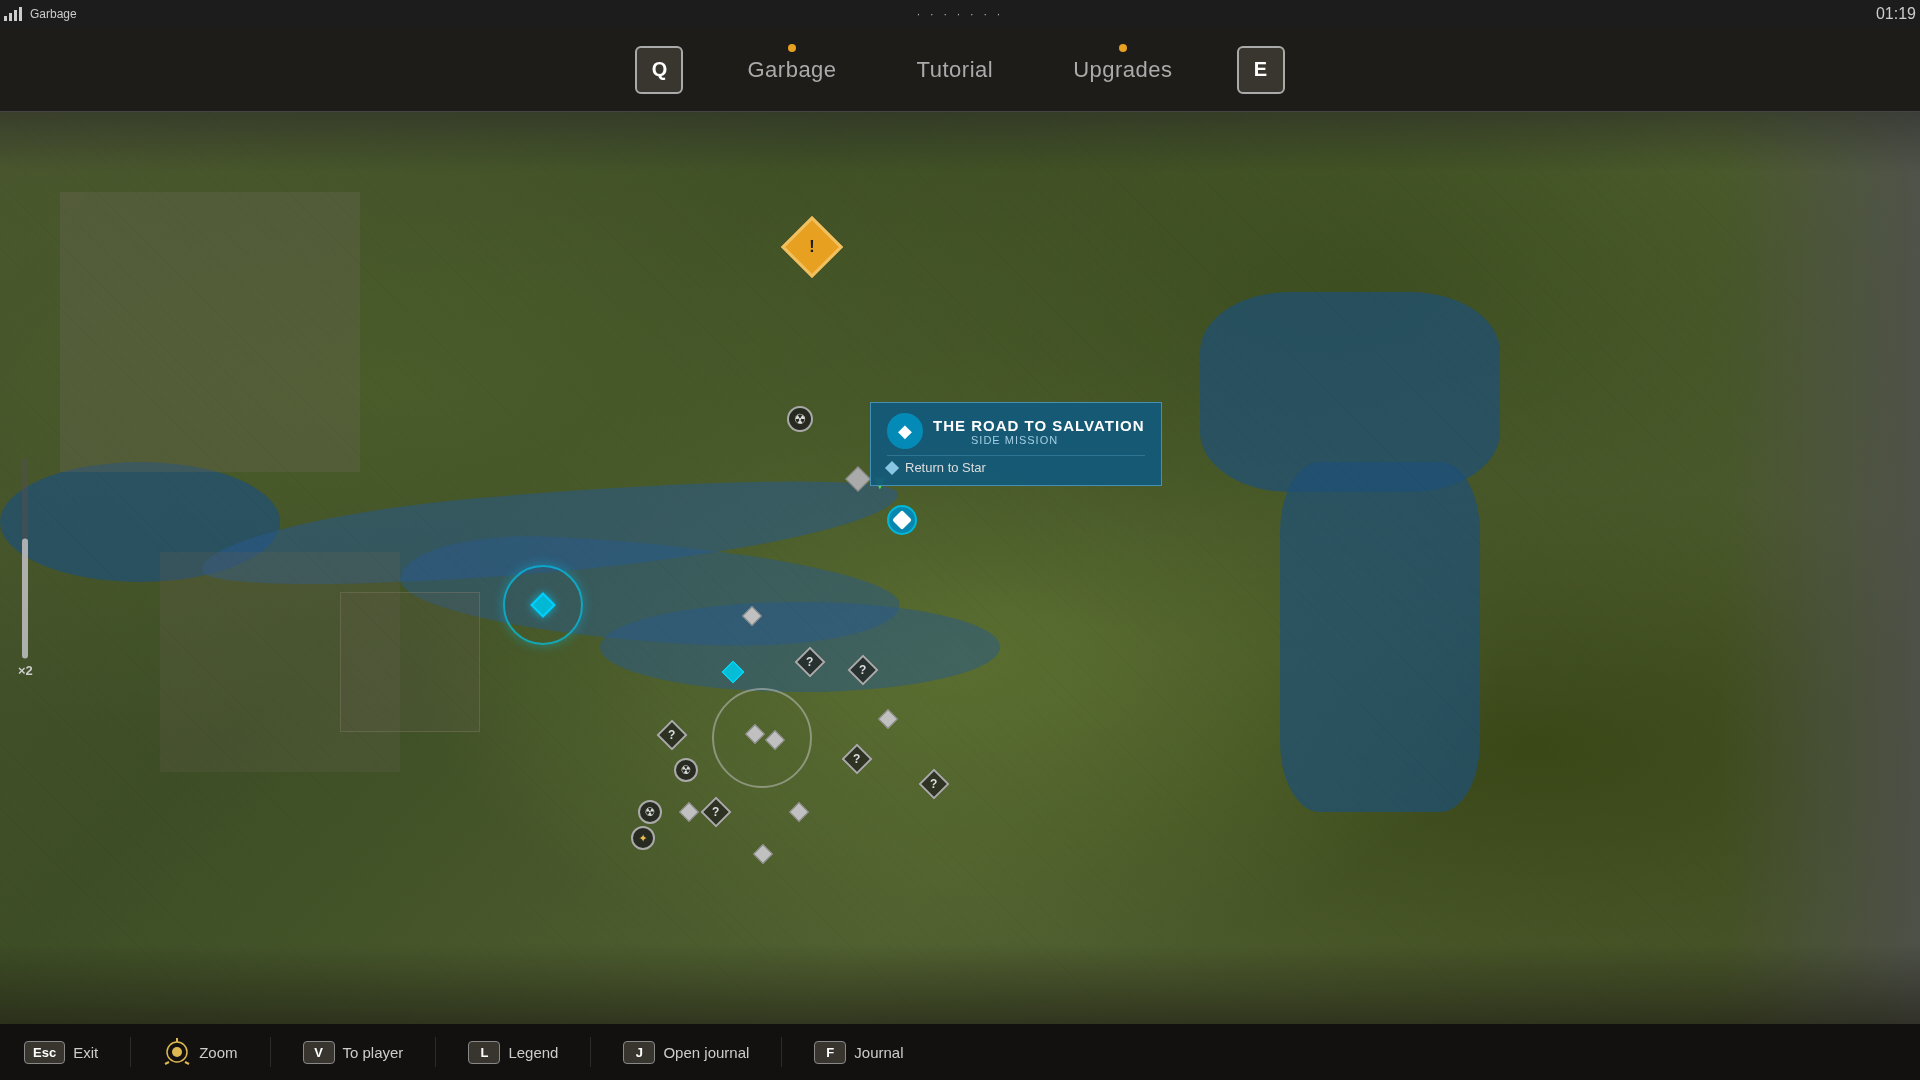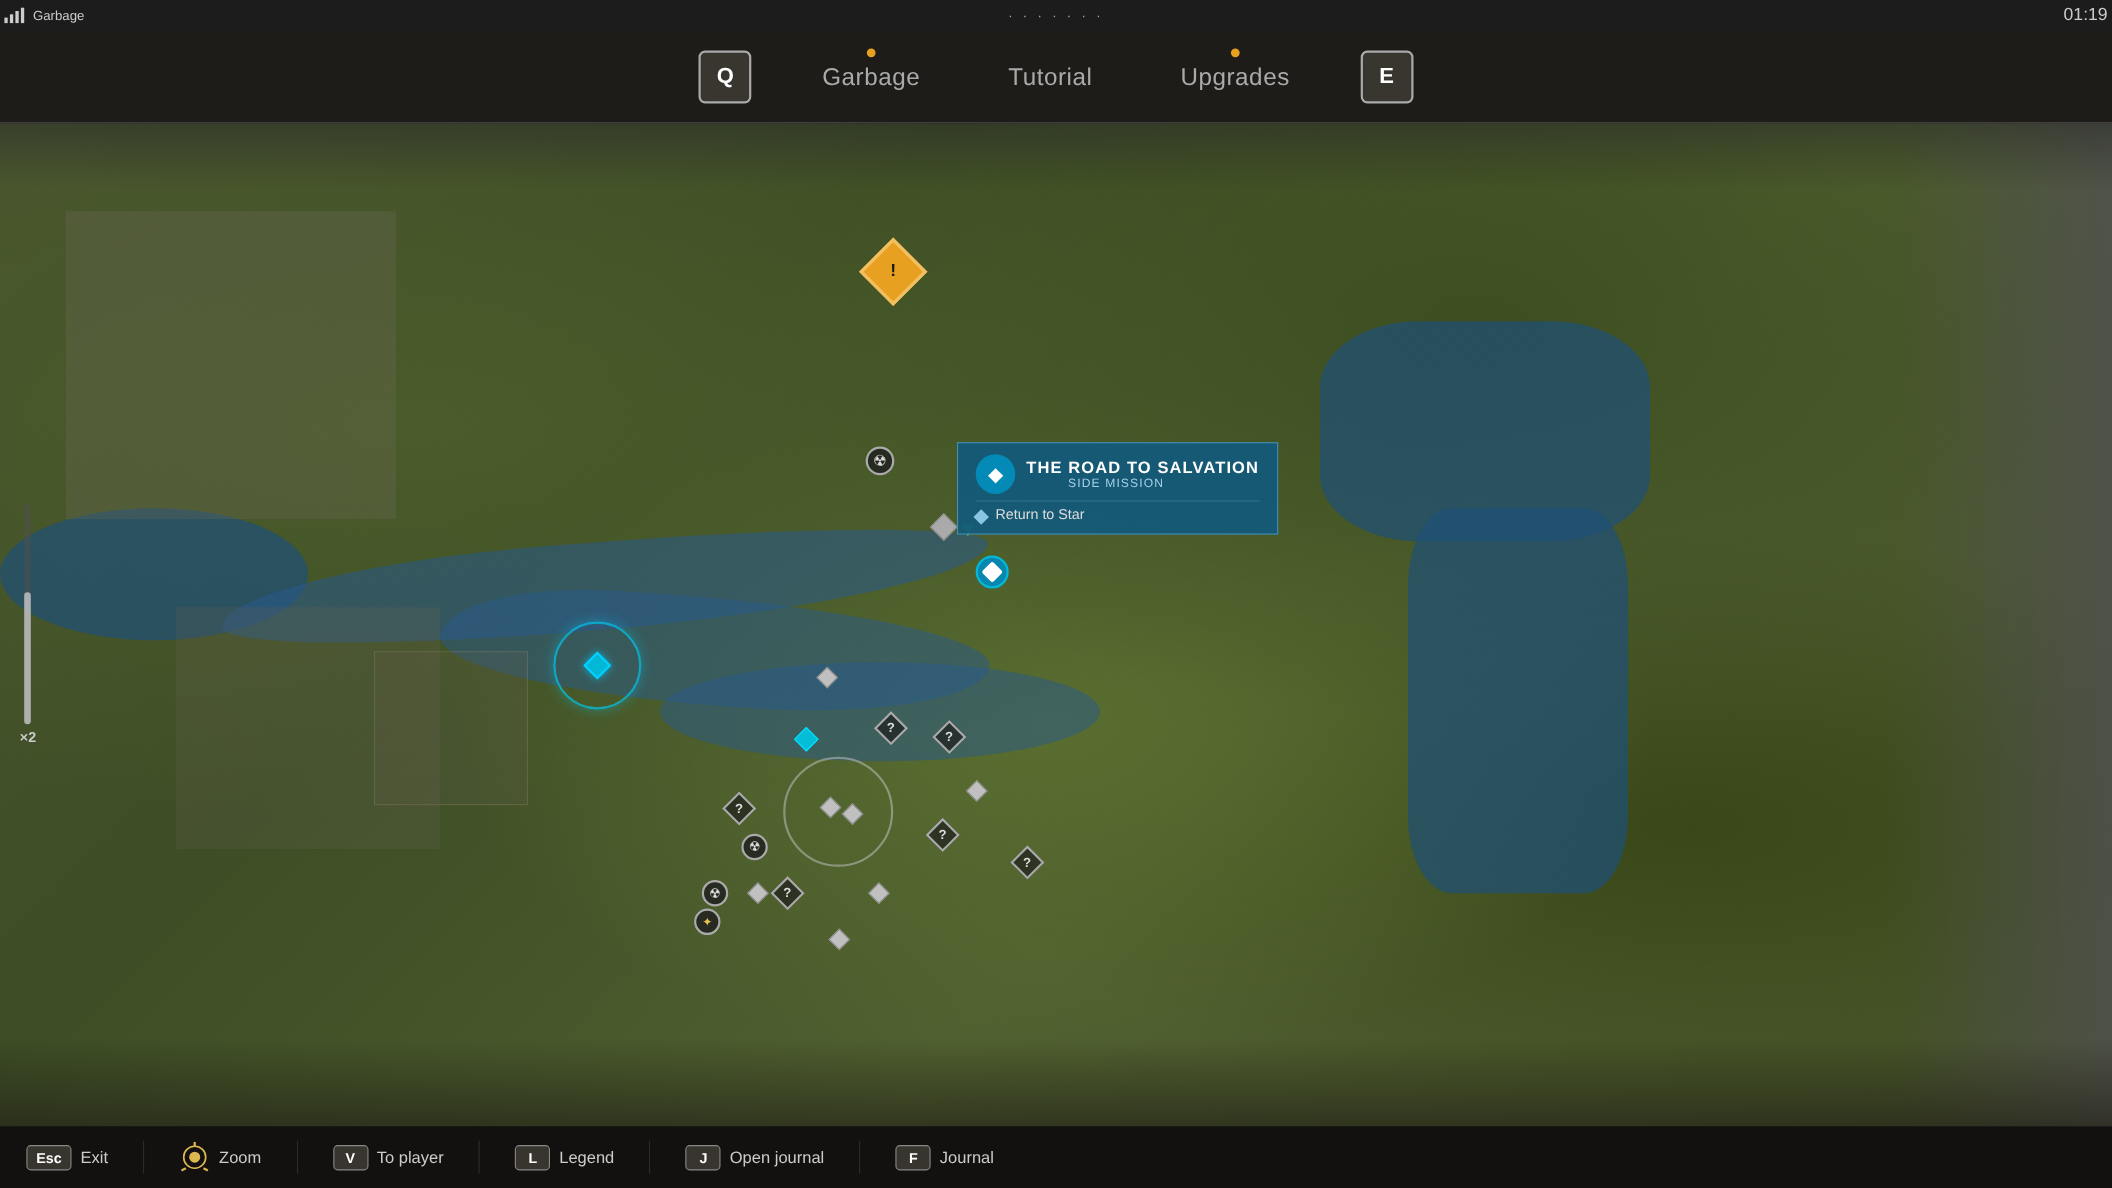--- a/index.html
+++ b/index.html
@@ -189,21 +189,21 @@
     }
     .mission-type {
       color: rgba(180, 220, 240, 0.9);
       font-size: 11px;
       text-transform: uppercase;
       letter-spacing: 1px;
       margin-left: 38px;
     }
     .mission-objective {
       display: flex;
-      align-items: flex-end;
+      align-items: center;
       gap: 8px;
       color: #ddd;
       font-size: 13px;
       padding-top: 4px;
       border-top: 1px solid rgba(100, 180, 220, 0.3);
     }
     .obj-diamond {
       width: 10px; height: 10px;
       background: rgba(150, 210, 240, 0.9);
       transform: rotate(45deg);

